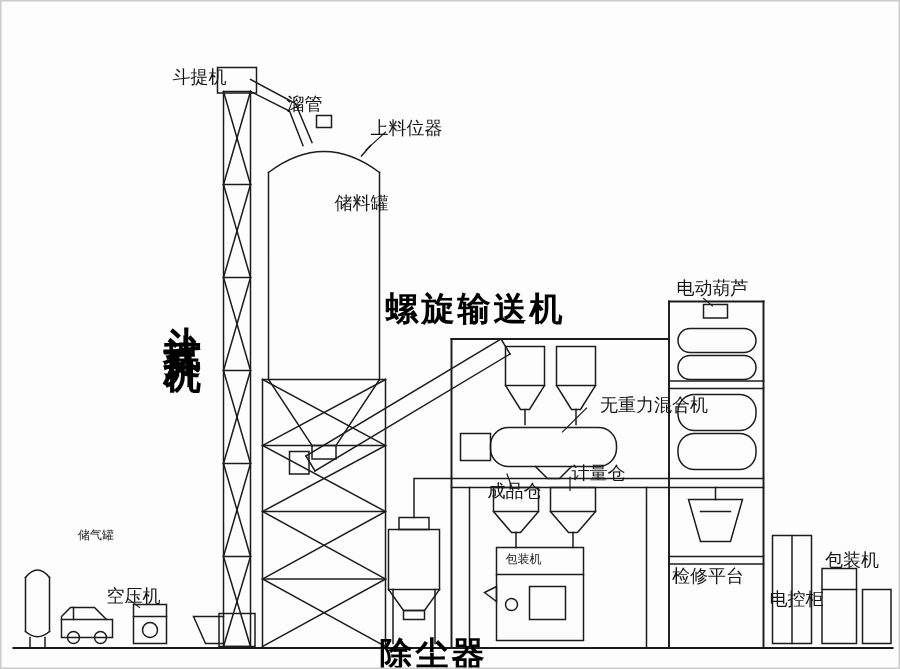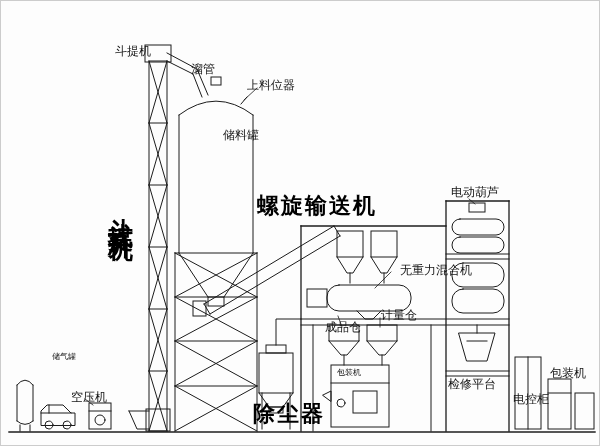--- a/index.html
+++ b/index.html
@@ -228,15 +228,15 @@
   <div class="lbl lbl-xs" style="left:336px;top:368px;">包装机</div>
 
   <div class="lbl" style="left:450px;top:185px;">电动葫芦</div>
   <div class="lbl" style="left:447px;top:361px;margin-top:16px;">检修平台</div>
   <div class="lbl" style="left:512px;top:344px;margin-top:48px;">电控柜</div>
   <div class="lbl" style="left:549px;top:366px;">包装机</div>
 
   <div class="lbl lbl-xs" style="left:28px;top:352px;margin-left:23px;">储气罐</div>
   <div class="lbl" style="left:70px;top:390px;">空压机</div>
 
-  <div class="lbl lbl-bold" style="left:252px;top:402px;">除尘器</div>
+  <div class="lbl lbl-bold" style="left:252px;top:424px;">除尘器</div>
 
 </div>
 
 </body></html>

